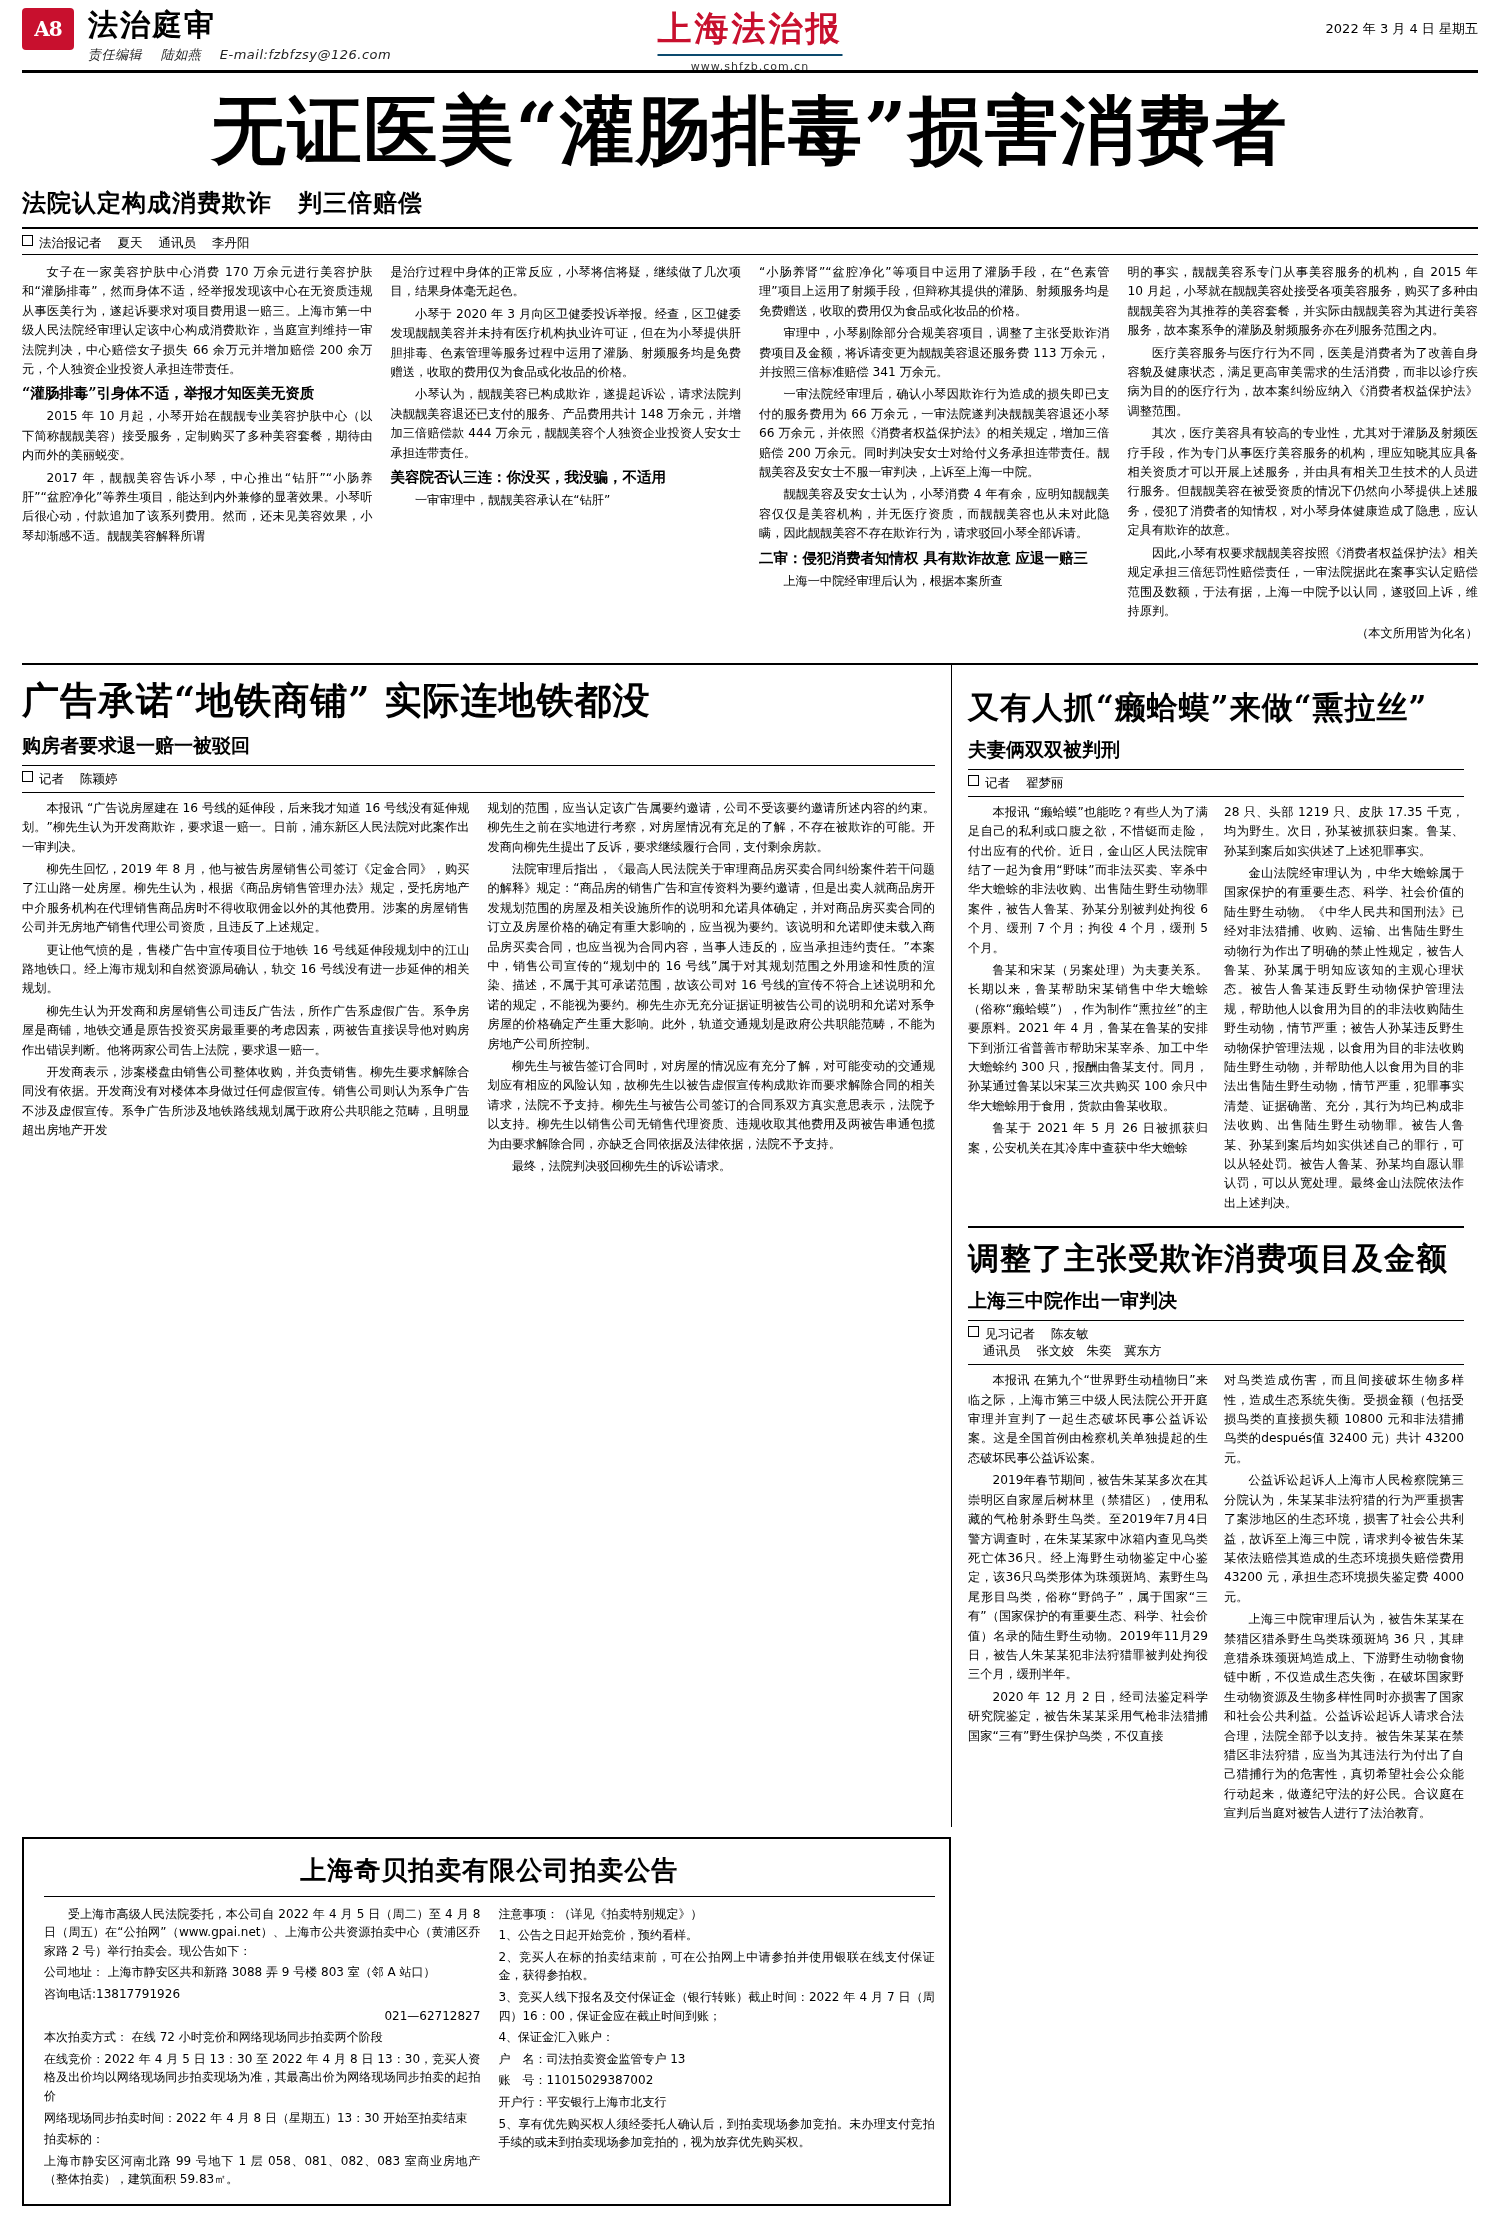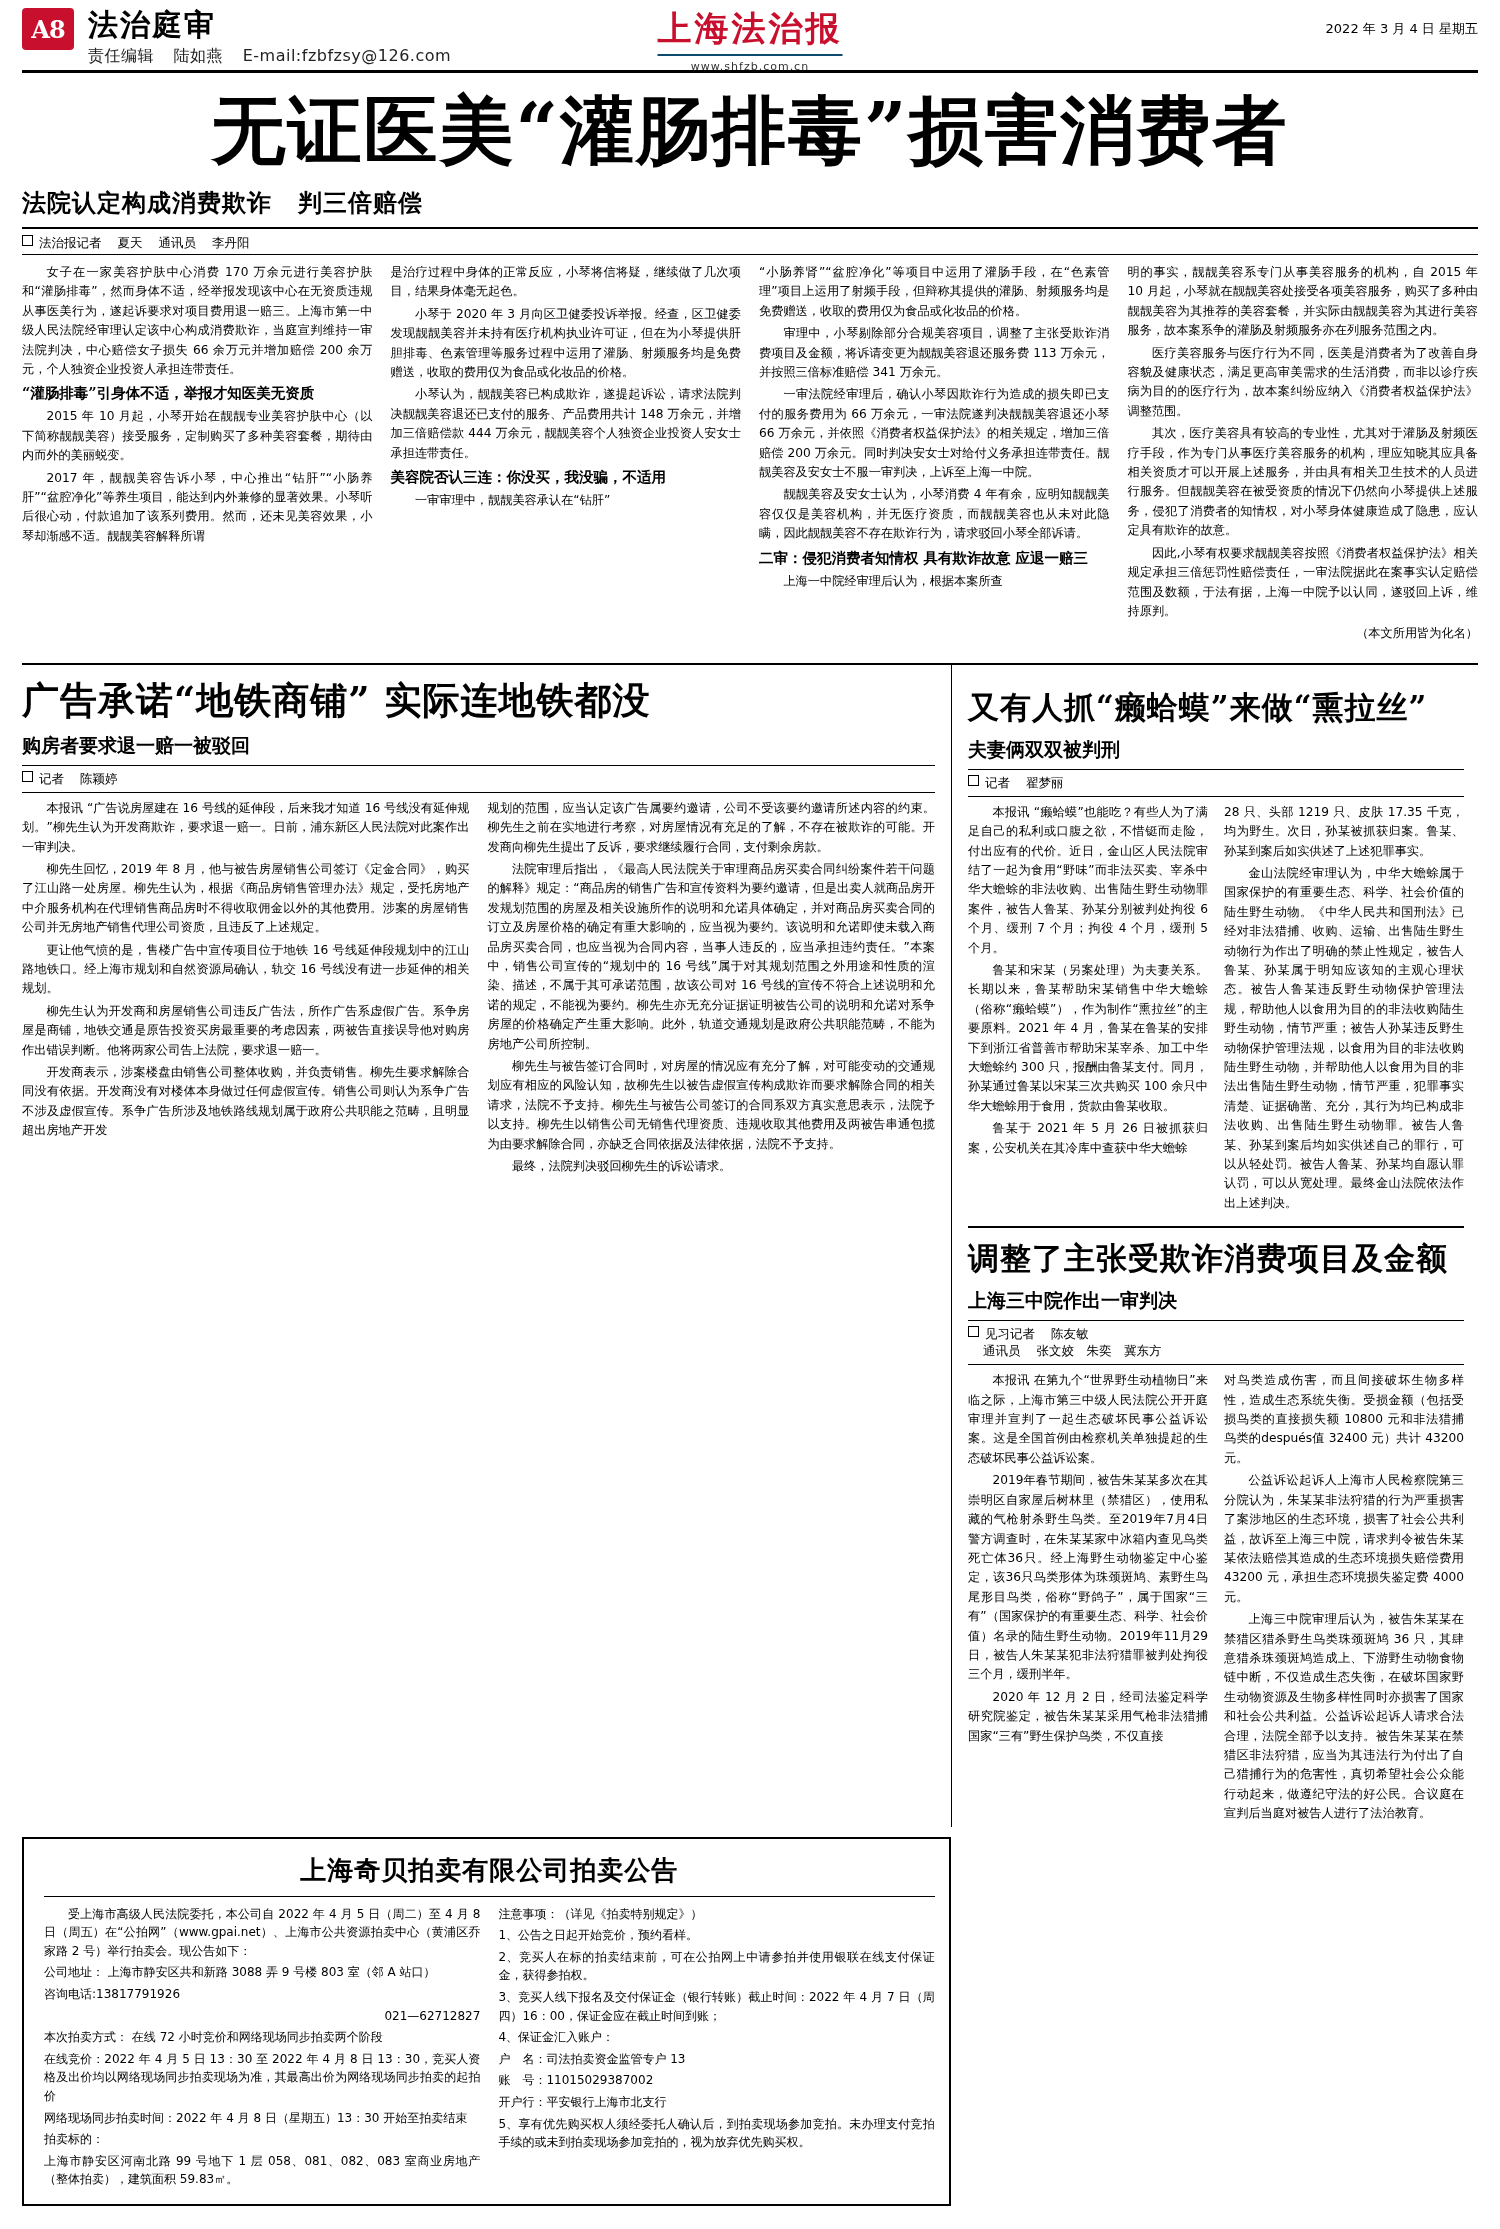--- a/index.html
+++ b/index.html
@@ -2,24 +2,24 @@
 <html><head>
 <meta charset="utf-8">
 <style>
   html,body{margin:0;padding:0;background:#ffffff;}
   body{width:1500px;height:2229px;font-family:"DejaVu Sans","Liberation Sans",sans-serif;color:#000;}
   .page{width:1500px;height:2229px;position:relative;padding:0;box-sizing:border-box;}
 
   
   .masthead{position:relative;height:62px;margin:8px 22px 0 22px;border-bottom:3px solid #000;}
   .mh-left{position:absolute;left:0;top:0;display:flex;align-items:flex-start;}
-  .a8{width:52px;height:42px;background:#c8102e;color:#fff;border-radius:4px;display:flex;align-items:center;justify-content:center;font-weight:bold;font-size:24px;font-family:"DejaVu Serif","Liberation Serif",serif;letter-spacing:-1px;}
+  .a8{width:52px;height:42px;background:#c8102e;color:#fff;border-radius:4px;display:flex;align-items:center;justify-content:center;font-weight:bold;font-size:20px;font-family:"DejaVu Serif","Liberation Serif",serif;letter-spacing:-1px;}
   .mh-title-wrap{margin-left:14px;}
   .mh-title{font-size:30px;font-weight:bold;font-family:"DejaVu Serif","Liberation Serif",serif;letter-spacing:2px;line-height:34px;}
-  .mh-sub{font-size:16px;margin-top:4px;color:#222;letter-spacing:0.5px;}
+  .mh-sub{font-size:13px;margin-top:4px;color:#222;letter-spacing:0.5px;font-style:italic;}
   .mh-sub span{margin-right:14px;}
   .mh-center{position:absolute;left:50%;transform:translateX(-50%);top:-2px;text-align:center;}
   .mh-logo{font-size:34px;font-weight:bold;font-family:"DejaVu Serif","Liberation Serif",serif;color:#c8102e;letter-spacing:3px;border-bottom:2px solid #0c4a6e;padding-bottom:2px;display:inline-block;}
   .mh-url{font-size:11px;color:#333;margin-top:4px;letter-spacing:1px;}
   .mh-right{position:absolute;right:0;top:12px;font-size:13px;}
 
   
   .headline{margin:14px 22px 0 22px;text-align:center;}
   .headline h1{font-size:74px;line-height:86px;margin:0;font-weight:bold;font-family:"DejaVu Serif","Liberation Serif",serif;letter-spacing:2px;}
   .subhead{margin:14px 22px 0 22px;font-size:24px;font-weight:bold;font-family:"DejaVu Serif","Liberation Serif",serif;letter-spacing:1px;}

